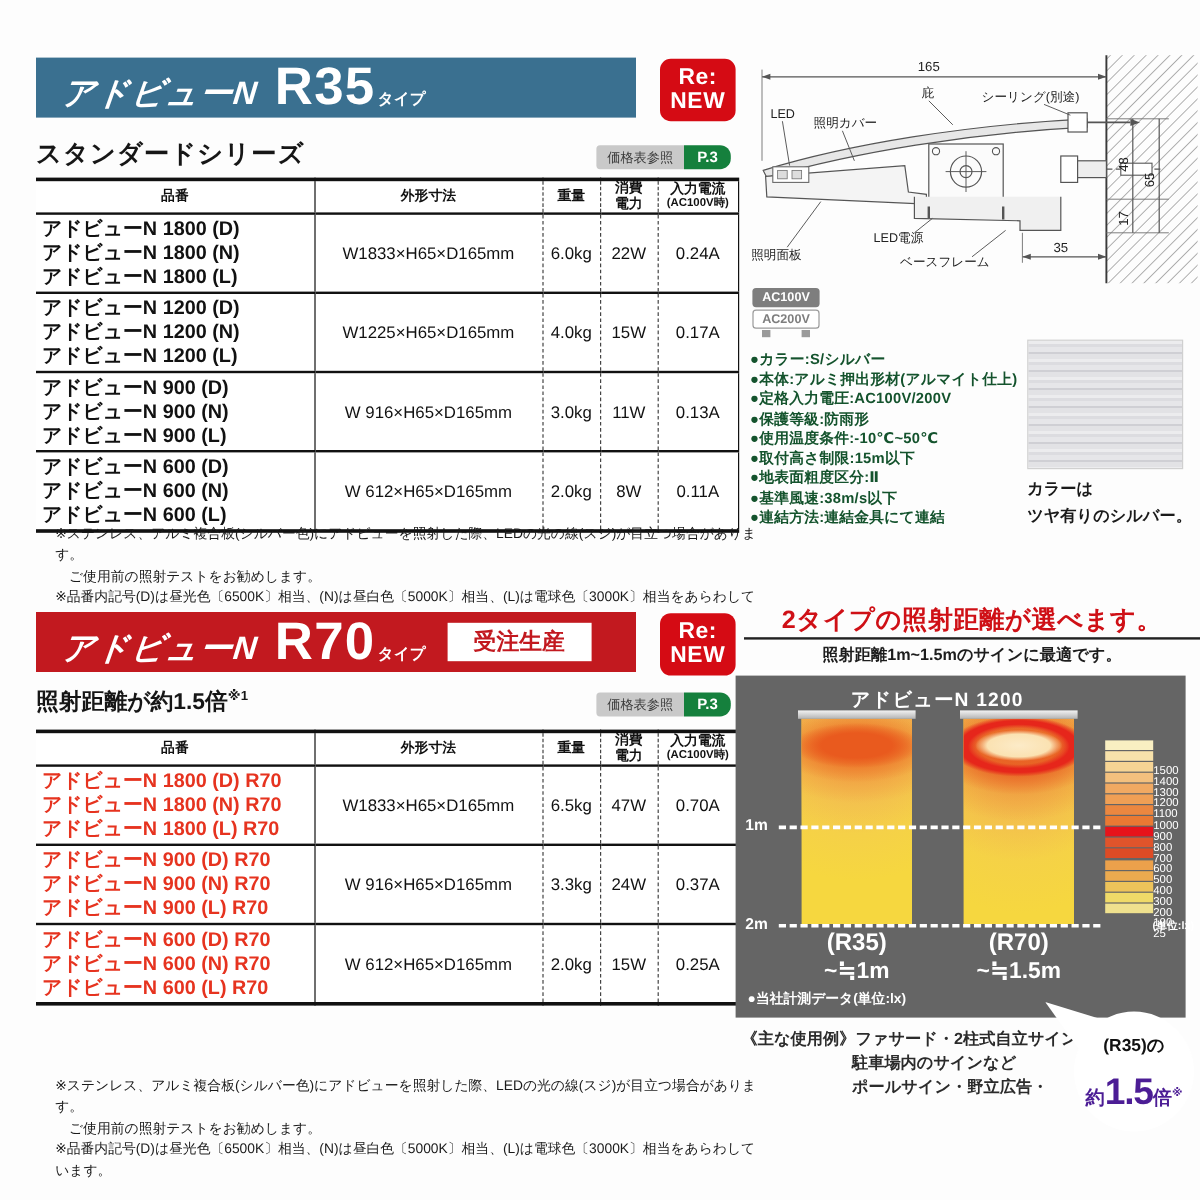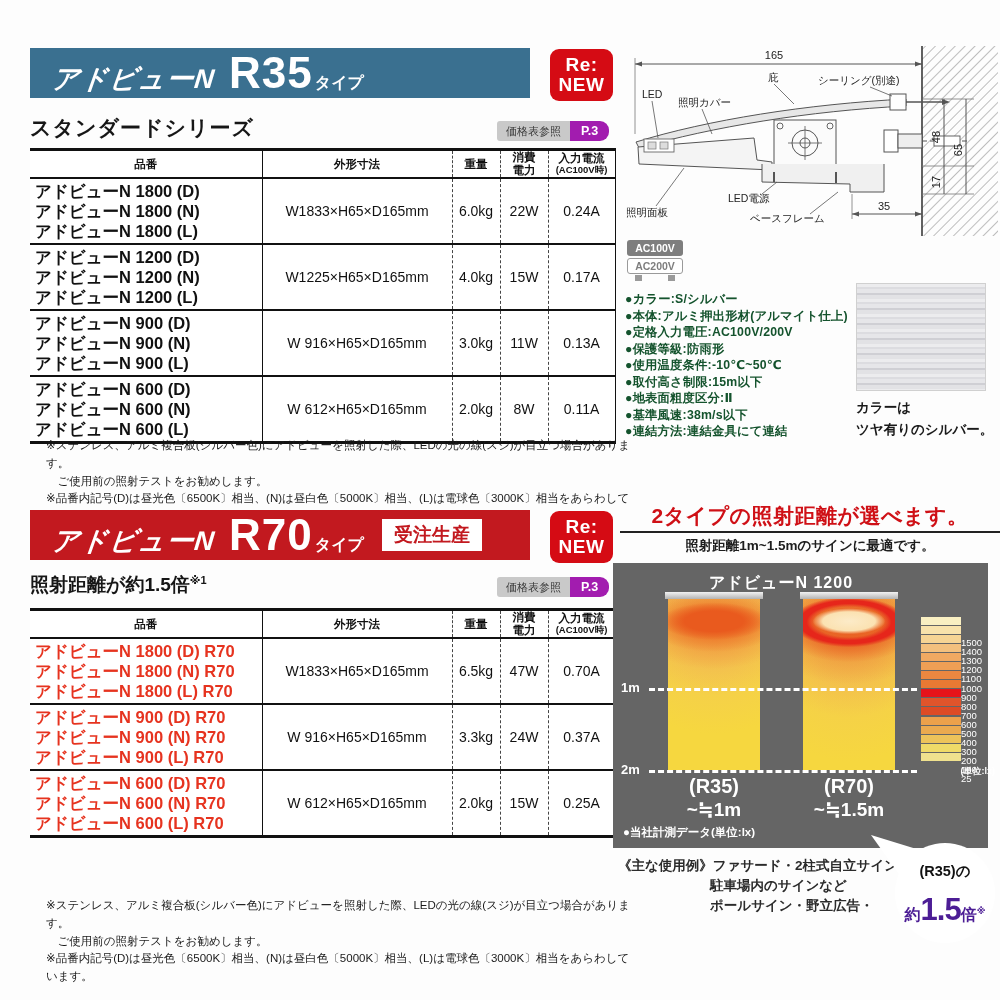--- a/index.html
+++ b/index.html
@@ -6,35 +6,35 @@
   html,body { background:#fff; }
   body { font-family:"Liberation Sans","DejaVu Sans",sans-serif; color:#111; }
   .page { position:relative; width:1000px; height:1000px; background:#fdfdfd; overflow:hidden; }
 
   
   .banner { position:absolute; left:30px; width:500px; height:50px; display:flex; align-items:baseline; padding-left:22px; }
   .banner-blue { top:48px; background:#3a7090; }
   .banner-red  { top:510px; background:#c2191f; }
   .banner .brand { color:#fff; font-style:italic; font-weight:900; font-size:27px; letter-spacing:1px; transform:skewX(-6deg); }
   .banner .model { color:#fff; font-weight:900; font-size:44px; margin-left:14px; letter-spacing:1px; }
-  .banner .suffix { color:#fff; font-weight:bold; font-size:16px; margin-left:2px; }
-  .order-box { background:#fff; color:#c2191f; font-weight:900; font-size:19px; padding:3px 12px; margin-left:18px; align-self:center; }
+  .banner .suffix { color:#fff; font-weight:bold; font-size:13px; margin-left:2px; }
+  .order-box { background:#fff; color:#c2191f; font-weight:900; font-size:19px; padding:3px 22px; margin-left:18px; align-self:center; }
   .renew { position:absolute; left:550px; width:63px; height:52px; background:#d50b14; border-radius:9px;
            color:#fff; font-weight:900; font-size:19px; line-height:1.06; display:flex; flex-direction:column;
            align-items:center; justify-content:center; letter-spacing:0.5px; }
   .renew1 { top:49px; } .renew2 { top:511px; }
 
   .series-heading { position:absolute; left:30px; top:114px; font-size:21px; font-weight:bold; color:#161616; letter-spacing:1px; }
   .dist-heading   { position:absolute; left:30px; top:572px; font-size:19px; font-weight:bold; color:#161616; }
   .dist-heading sup { font-size:11px; }
 
   .price-badge { position:absolute; display:flex; height:20px; }
   .pb1 { top:121px; left:497px; } .pb2 { top:577px; left:497px; }
   .price-badge .pb-label { background:#c9c9c9; color:#3a3a3a; font-size:11px; font-weight:normal; display:flex; align-items:center; padding:0 9px; border-radius:3px 0 0 3px; }
-  .price-badge .pb-page  { background:#a21caf; color:#fff; font-size:12.5px; font-weight:bold; display:flex; align-items:center; padding:0 11px; border-radius:0 9px 9px 0; }
+  .price-badge .pb-page  { background:#15803d; color:#fff; font-size:12.5px; font-weight:bold; display:flex; align-items:center; padding:0 11px; border-radius:0 9px 9px 0; }
 
   
   table.spec { position:absolute; left:30px; width:585px; border-collapse:collapse; table-layout:fixed;
                border-top:3px solid #111; border-bottom:3px solid #111; background:#fff; }
   #table1 { top:148px; } #table2 { top:608px; }
   table.spec th { border-bottom:2px solid #111; font-size:11.5px; font-weight:bold; height:28px; vertical-align:middle; text-align:center; line-height:1.15; }
   table.spec th .sub { font-size:9.5px; font-weight:bold; }
   table.spec td { height:64px; vertical-align:middle; }
   table.spec tbody tr + tr td { border-top:2px solid #111; }
   table.spec th + th, table.spec td + td { border-left:1px dashed #444; }

